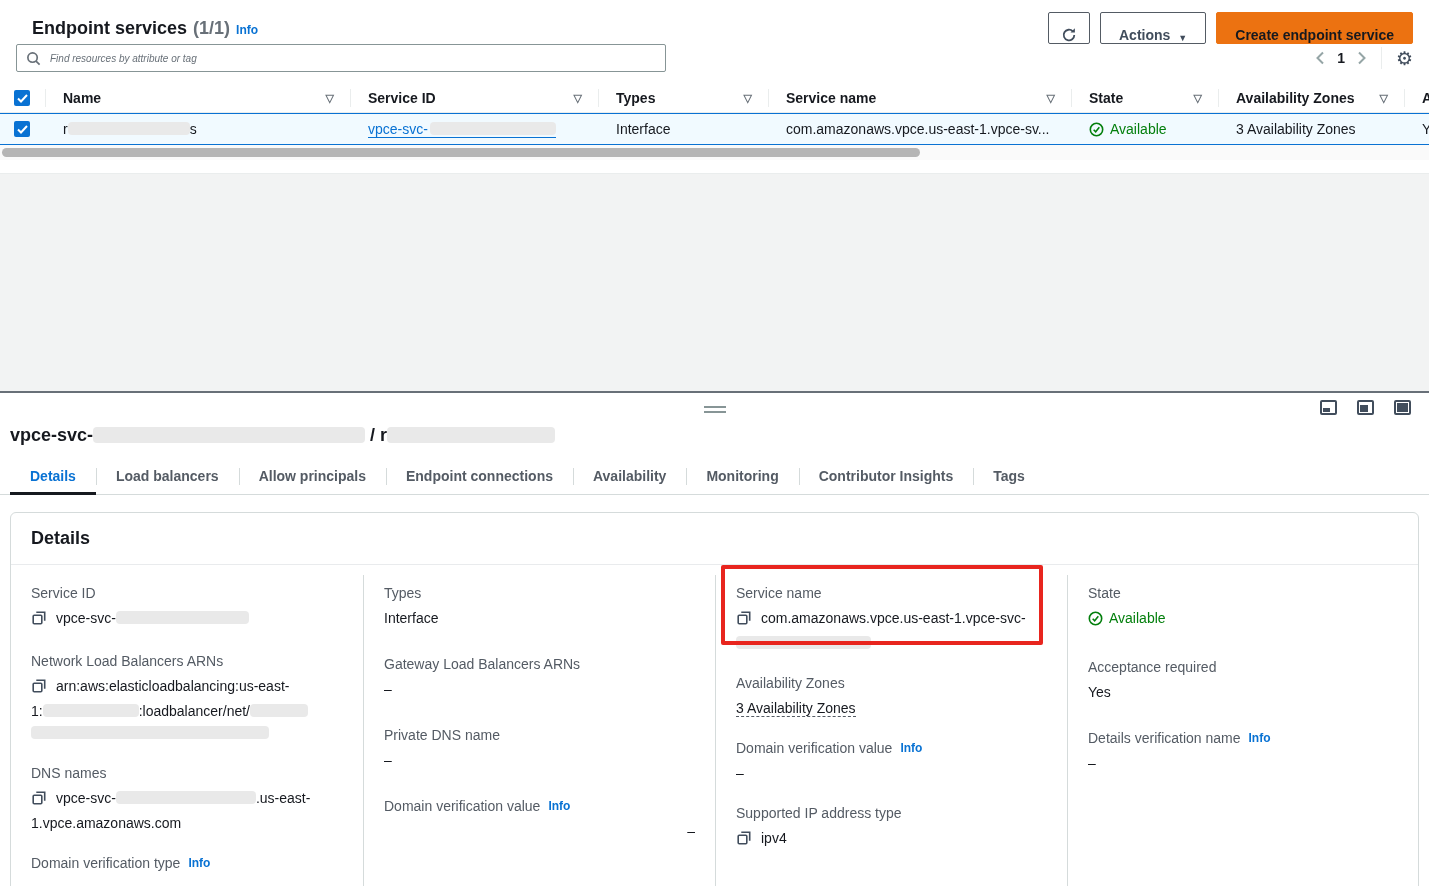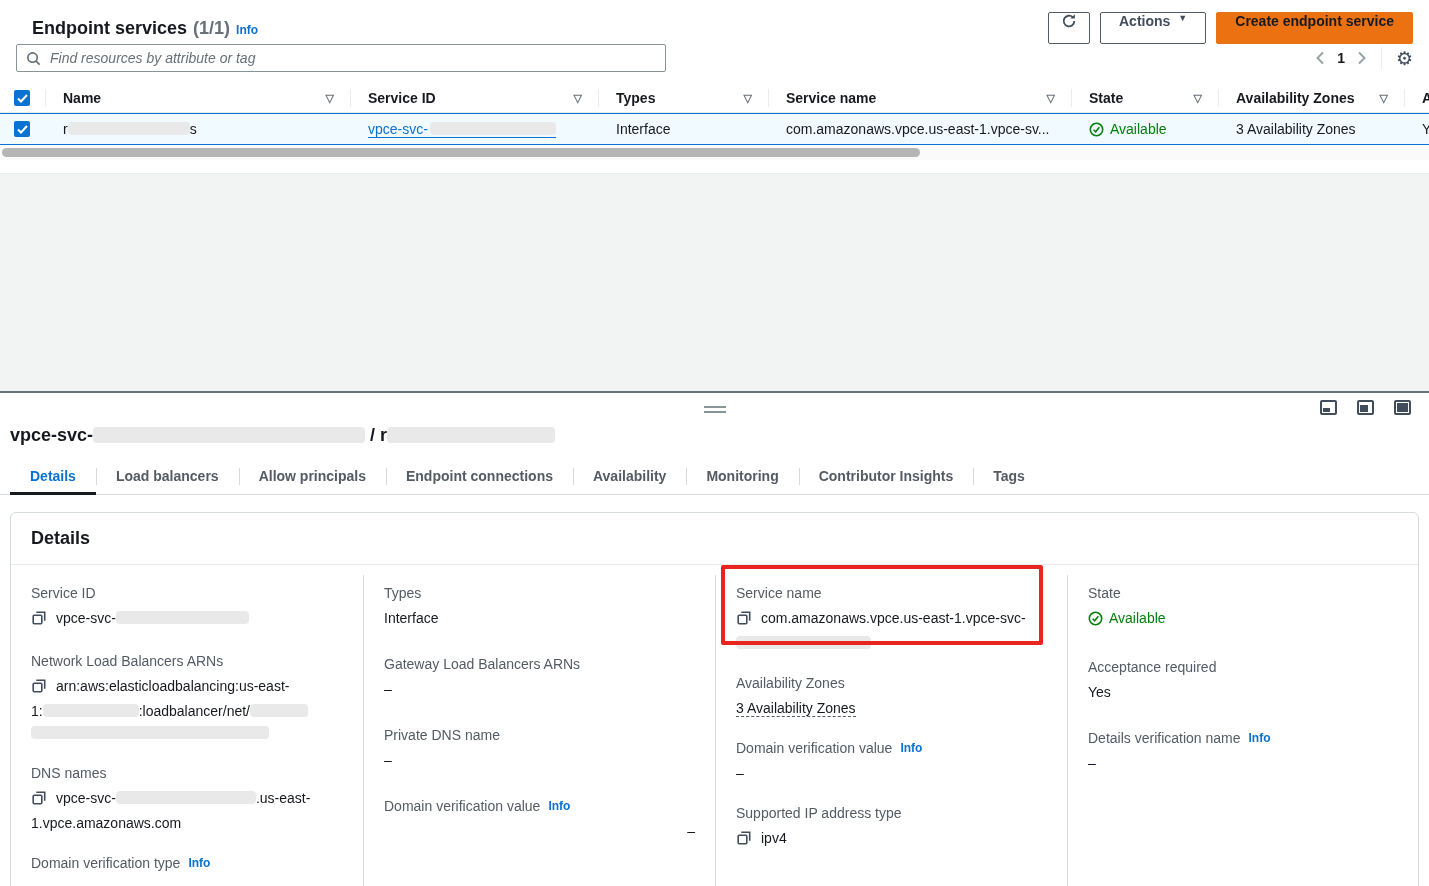--- a/index.html
+++ b/index.html
@@ -9,31 +9,31 @@
     font-family:"Liberation Sans", sans-serif;
     font-size:14px; color:#16191f; background:#fff; position:relative;
   }
   
   .header-bar { display:flex; align-items:center; padding:12px 16px 0 16px; height:44px; }
   .page-title { font-size:18px; font-weight:700; display:flex; align-items:baseline; gap:6px;margin-left:16px; }
   .counter { font-weight:700; color:#687078;text-align:center; }
   .info-link { color:#0972d3; font-weight:700; font-size:12px; cursor:pointer; }
   .controls { margin-left:auto; display:flex; gap:10px; align-items:center; }
   .btn { height:32px; border:1px solid #545b64; border-radius:2px; background:#fff;
-         font-weight:700; color:#414d5c; padding:0 18px; display:flex; align-items:flex-start;
+         font-weight:700; color:#414d5c; padding:0 18px; display:flex; align-items:flex-end;
          gap:8px; font-size:14px; cursor:pointer; font-family:inherit; }
   .btn.icon-only { padding:0 12px; }
   .btn-primary { background:#ec7211; border-color:#ec7211; color:#16191f; }
   .caret { font-size:9px; color:#414d5c; }
   
   .search-row { display:flex; align-items:center; padding:0 16px; height:28px; margin-top:0; }
   .search-box { width:650px; height:28px; border:1px solid #879596; border-radius:2px;
                 display:flex; align-items:center; padding:0 9px; gap:7px; background:#fff; }
   .search-box input { border:none; outline:none; flex:1; font-style:italic; color:#545b64;
-                      font-size:14px; background:transparent; font-family:inherit; }
+                      font-size:10px; background:transparent; font-family:inherit; }
   .search-box input::placeholder { color:#687078; font-style:italic; }
   .pagination { margin-left:auto; display:flex; align-items:center; gap:10px; }
   .page-chevron { color:#95a5a6; display:flex; align-items:center; cursor:pointer; }
   .page-num { font-weight:700; color:#16191f; padding:0 2px; }
   .pag-divider { width:1px; height:22px; background:#eaeded; margin:0 4px; }
   .gear { font-size:19px; color:#414d5c; cursor:pointer; line-height:1; }
   
   .table { margin-top:12px; }
   .thead { display:flex; height:29px; align-items:center; border-bottom:1px solid #eaeded; }
   .th { display:flex; align-items:center; height:100%; padding-left:18px; position:relative;

